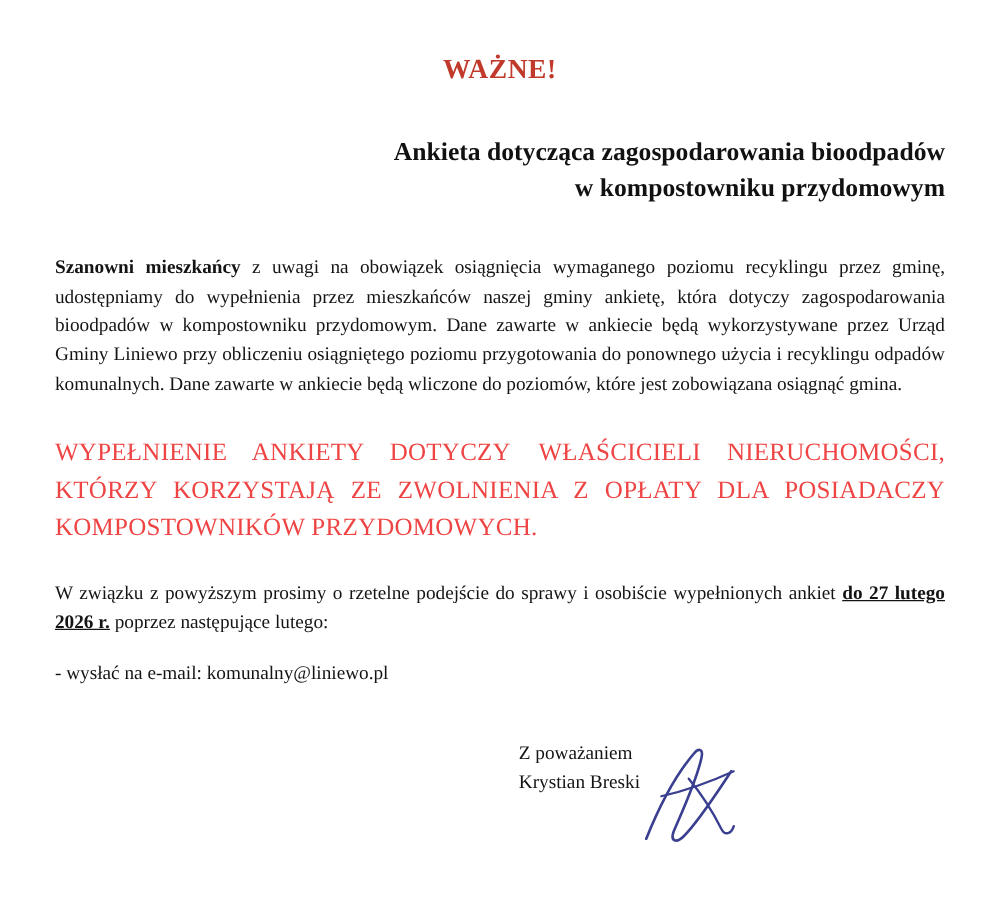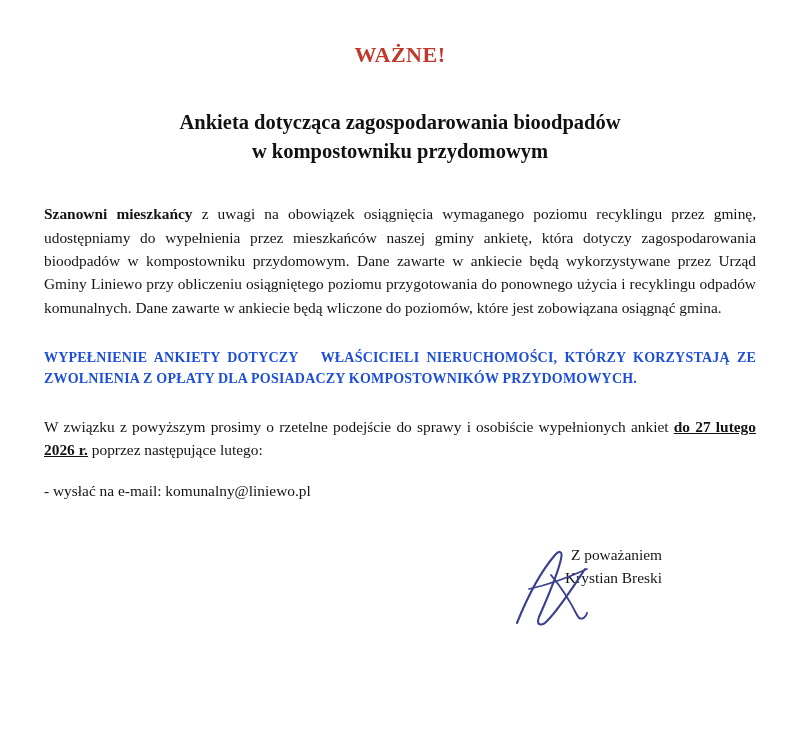--- a/index.html
+++ b/index.html
@@ -23,21 +23,21 @@
   }
   .important-heading {
     text-align: center;
     color: #c0392b;
     font-weight: bold;
     font-size: 22px;
     letter-spacing: 0.5px;
     margin: 8px 0 0 0;
   }
   .doc-title {
-    text-align: center;
+    text-align: right;
     font-weight: bold;
     font-size: 20.5px;
     line-height: 1.42;
     margin: 40px 0 0 0;
     color: #111;
   }
   .doc-title .line2 {
     display: block;
   }
   .intro-para {
@@ -45,23 +45,23 @@
     font-size: 15.4px;
     line-height: 1.52;
     text-align: justify;
     color: #141414;
   }
   .intro-para .lead {
     font-weight: bold;
   }
   .red-block {
     margin: 28px 0 0 0;
-    color: #1d4ed8;
-    font-weight: bold;
-    font-size: 14px;
+    color: #ef4444;
+    font-weight: normal;
+    font-size: 20px;
     line-height: 1.5;
     letter-spacing: 0.2px;
     text-align: justify;
   }
   .red-block .gap {
     display: inline-block;
     width: 22px;
   }
   .para {
     margin: 26px 0 0 0;
@@ -77,23 +77,23 @@
     font-weight: bold;
     text-decoration: underline;
   }
   .signature-zone {
     margin-top: 40px;
     position: relative;
     height: 110px;
   }
   .sign-lines {
     position: absolute;
-    left: 388px;
+    left: 371px;
     top: 0;
-    text-align: right;
+    text-align: left;
     width: 230px;
     font-size: 15.4px;
     line-height: 1.55;
     color: #141414;
   }
   .signature-mark {
     position: absolute;
     left: 455px;
     top: 2px;
     width: 120px;

